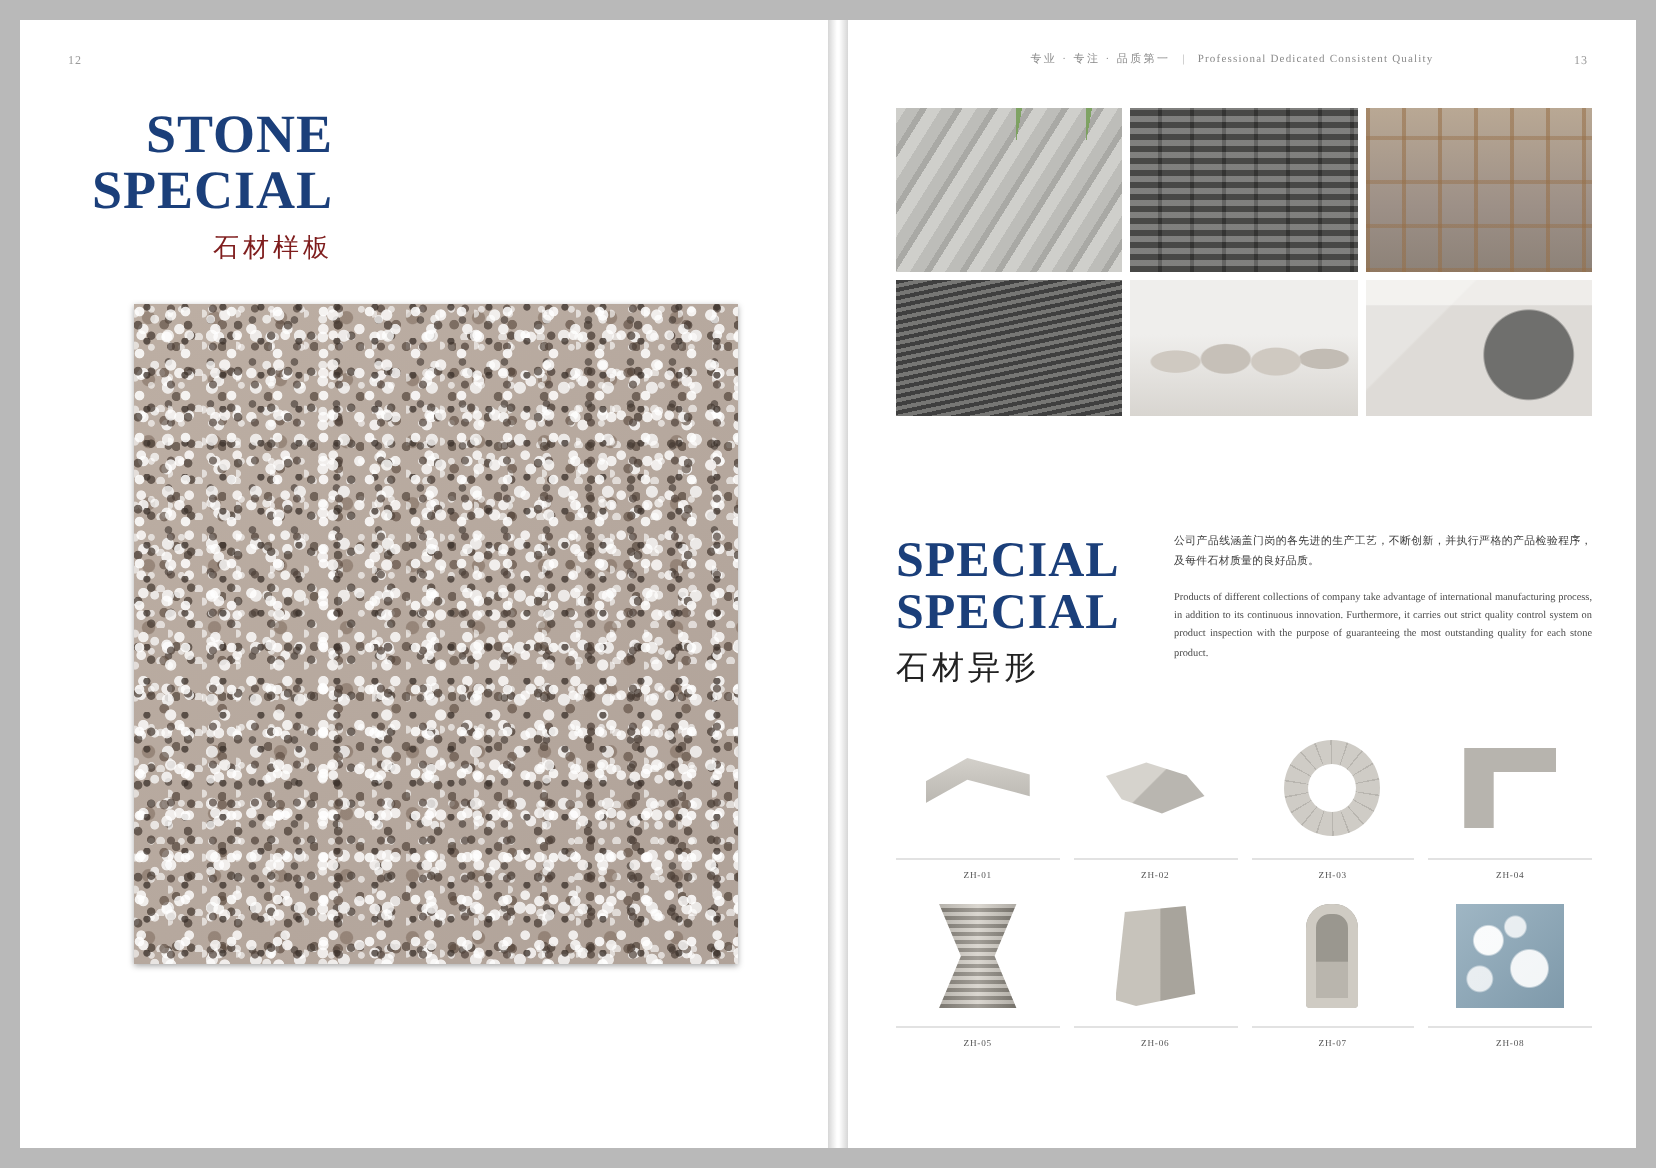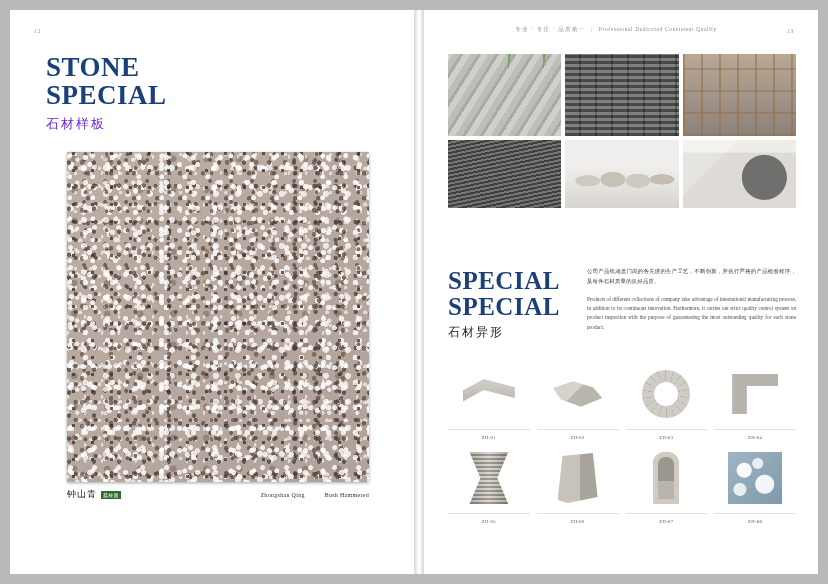--- a/index.html
+++ b/index.html
@@ -43,34 +43,34 @@
     color:#8a8a8a;
     letter-spacing:.6px;
     white-space:nowrap;
   }
   .runhead .cn{letter-spacing:1.2px;}
   .runhead .sep{margin:0 4px;color:#b0b0b0;}
 
   
   .title-block{
     position:absolute;
-    left:36px;top:44px;
+    left:36px;top:44px;text-align:right;
   }
   .title-en{
     font-family:"Liberation Serif", serif;
     font-weight:bold;
     font-size:27px;
     line-height:1.02;
     color:#1b3f7a;
     letter-spacing:.5px;
   }
   .title-cn{
     margin-top:6px;
     font-size:13px;
-    color:#6d28d9;
+    color:#7f1d1d;
     font-family:"DejaVu Sans", sans-serif;
     letter-spacing:2px;
   }
 
   .sample-frame{
     position:absolute;
     left:57px;top:142px;
     width:302px;height:330px;
     box-shadow:0 1px 3px rgba(0,0,0,.35);
     overflow:hidden;
@@ -204,21 +204,21 @@
   }
   .sp-en{
     font-weight:bold;
     font-size:25px;
     line-height:1.02;
     color:#1b3f7a;
     letter-spacing:.5px;
   }
   .sp-cn{
     margin-top:5px;
-    font-size:12px;
+    font-size:16px;
     color:#222;
     font-family:Liberation Sans, sans-serif;
     letter-spacing:2px;
   }
   .sp-text{
     position:absolute;
     left:173px;top:252px;
     width:209px;
   }
   .sp-cn-para{
@@ -333,28 +333,20 @@
         <div>STONE</div>
         <div>SPECIAL</div>
       </div>
       <div class="title-cn">石材样板</div>
     </div>
 
     <div class="sample-frame">
       <div class="granite"></div>
     </div>
 
-    <div class="sample-caption">
-      <span class="cap-cn">钟山青</span>
-      <span class="cap-badge">荔枝面</span>
-      <span class="cap-right">
-        <span class="s">Zhongshan Qing</span>
-        <span>Bush Hammered</span>
-      </span>
-    </div>
   </div>
 
   <div class="page page-right">
 
     <div class="runhead">
       <span class="cn">专业 · 专注 · 品质第一</span>
       <span class="sep">|</span>
       <span>Professional  Dedicated  Consistent Quality</span>
     </div>
 

